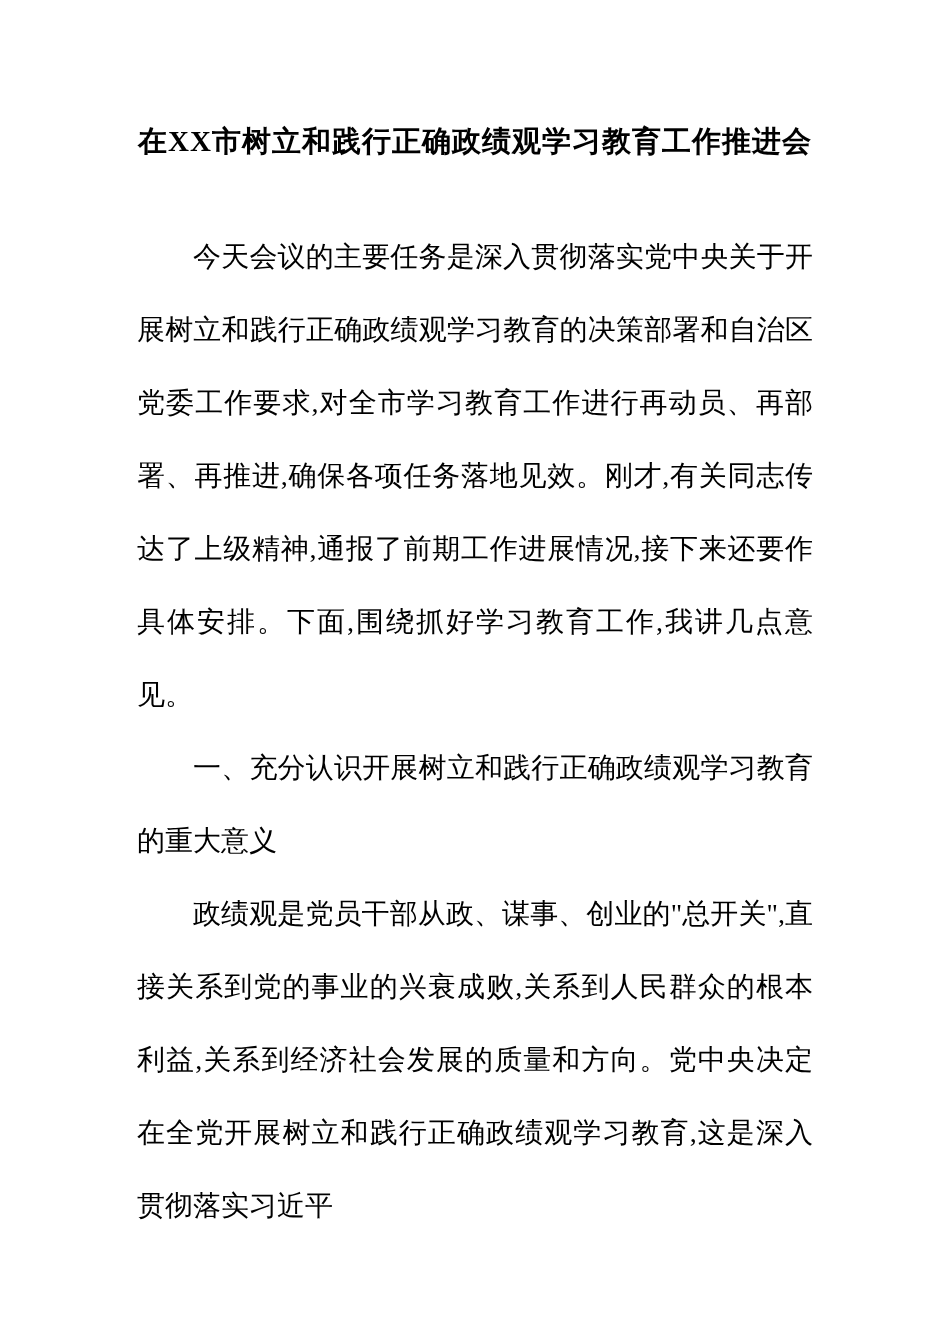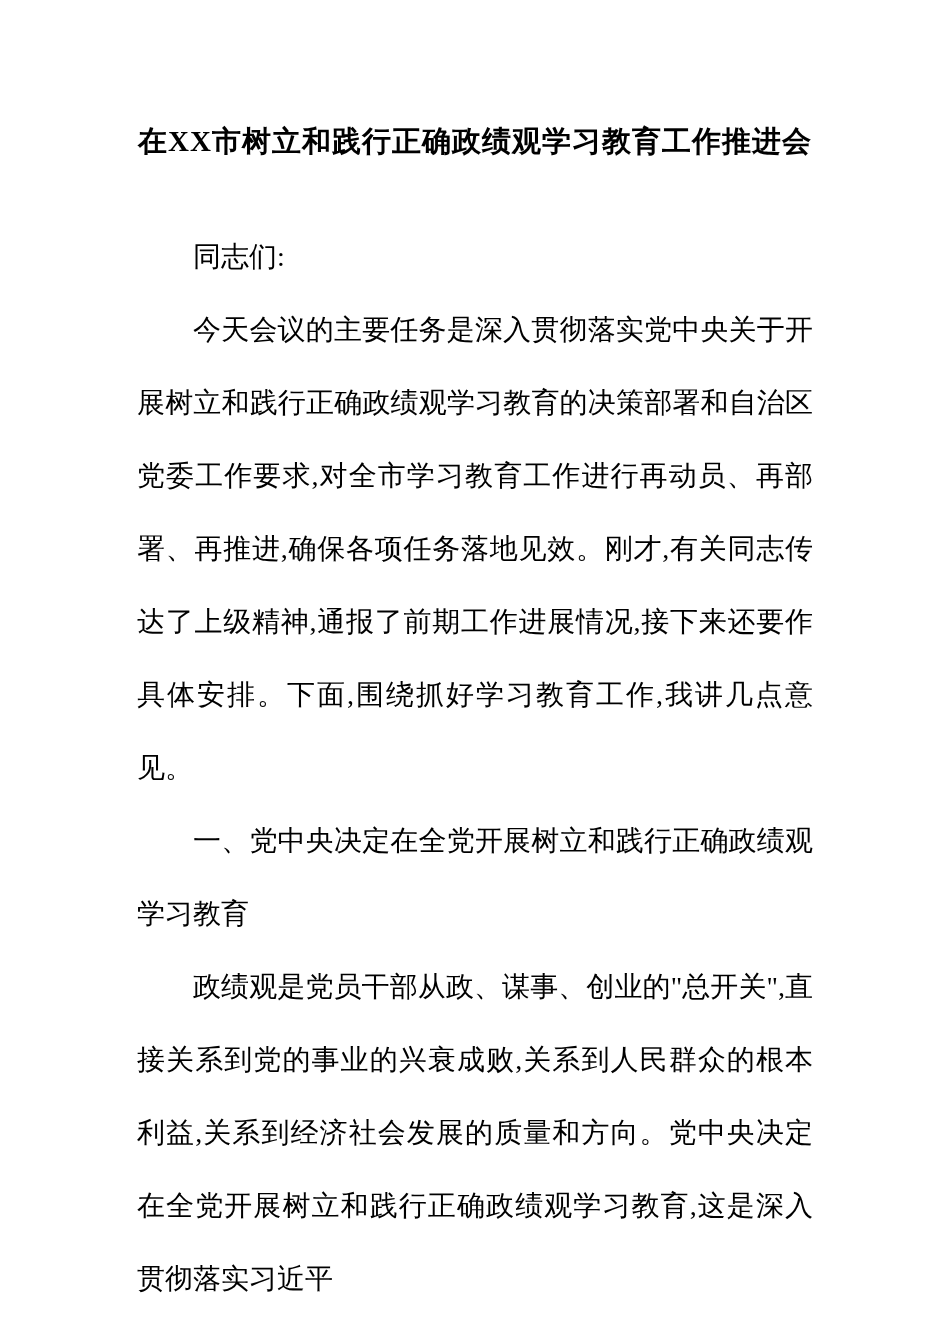--- a/index.html
+++ b/index.html
@@ -46,21 +46,20 @@
 </style>
 </head>
 <body>
 
 <div class="page">
   <h1 class="doc-title">
     <span class="title-line">在XX市树立和践行正确政绩观学习教育工作推进会</span>
   </h1>
 
   <div class="doc-body">
-    <p class="salutation">同志们:</p>
 
     <p class="para">今天会议的主要任务是深入贯彻落实党中央关于开展树立和践行正确政绩观学习教育的决策部署和自治区党委工作要求,对全市学习教育工作进行再动员、再部署、再推进,确保各项任务落地见效。刚才,有关同志传达了上级精神,通报了前期工作进展情况,接下来还要作具体安排。下面,围绕抓好学习教育工作,我讲几点意见。</p>
 
-    <p class="para section-heading">一、党中央决定在全党开展树立和践行正确政绩观学习教育</p>
+    <p class="para section-heading">一、充分认识开展树立和践行正确政绩观学习教育的重大意义</p>
 
     <p class="para">政绩观是党员干部从政、谋事、创业的"总开关",直接关系到党的事业的兴衰成败,关系到人民群众的根本利益,关系到经济社会发展的质量和方向。党中央决定在全党开展树立和践行正确政绩观学习教育,这是深入贯彻落实习近平</p>
   </div>
 </div>
 
 </body></html>

